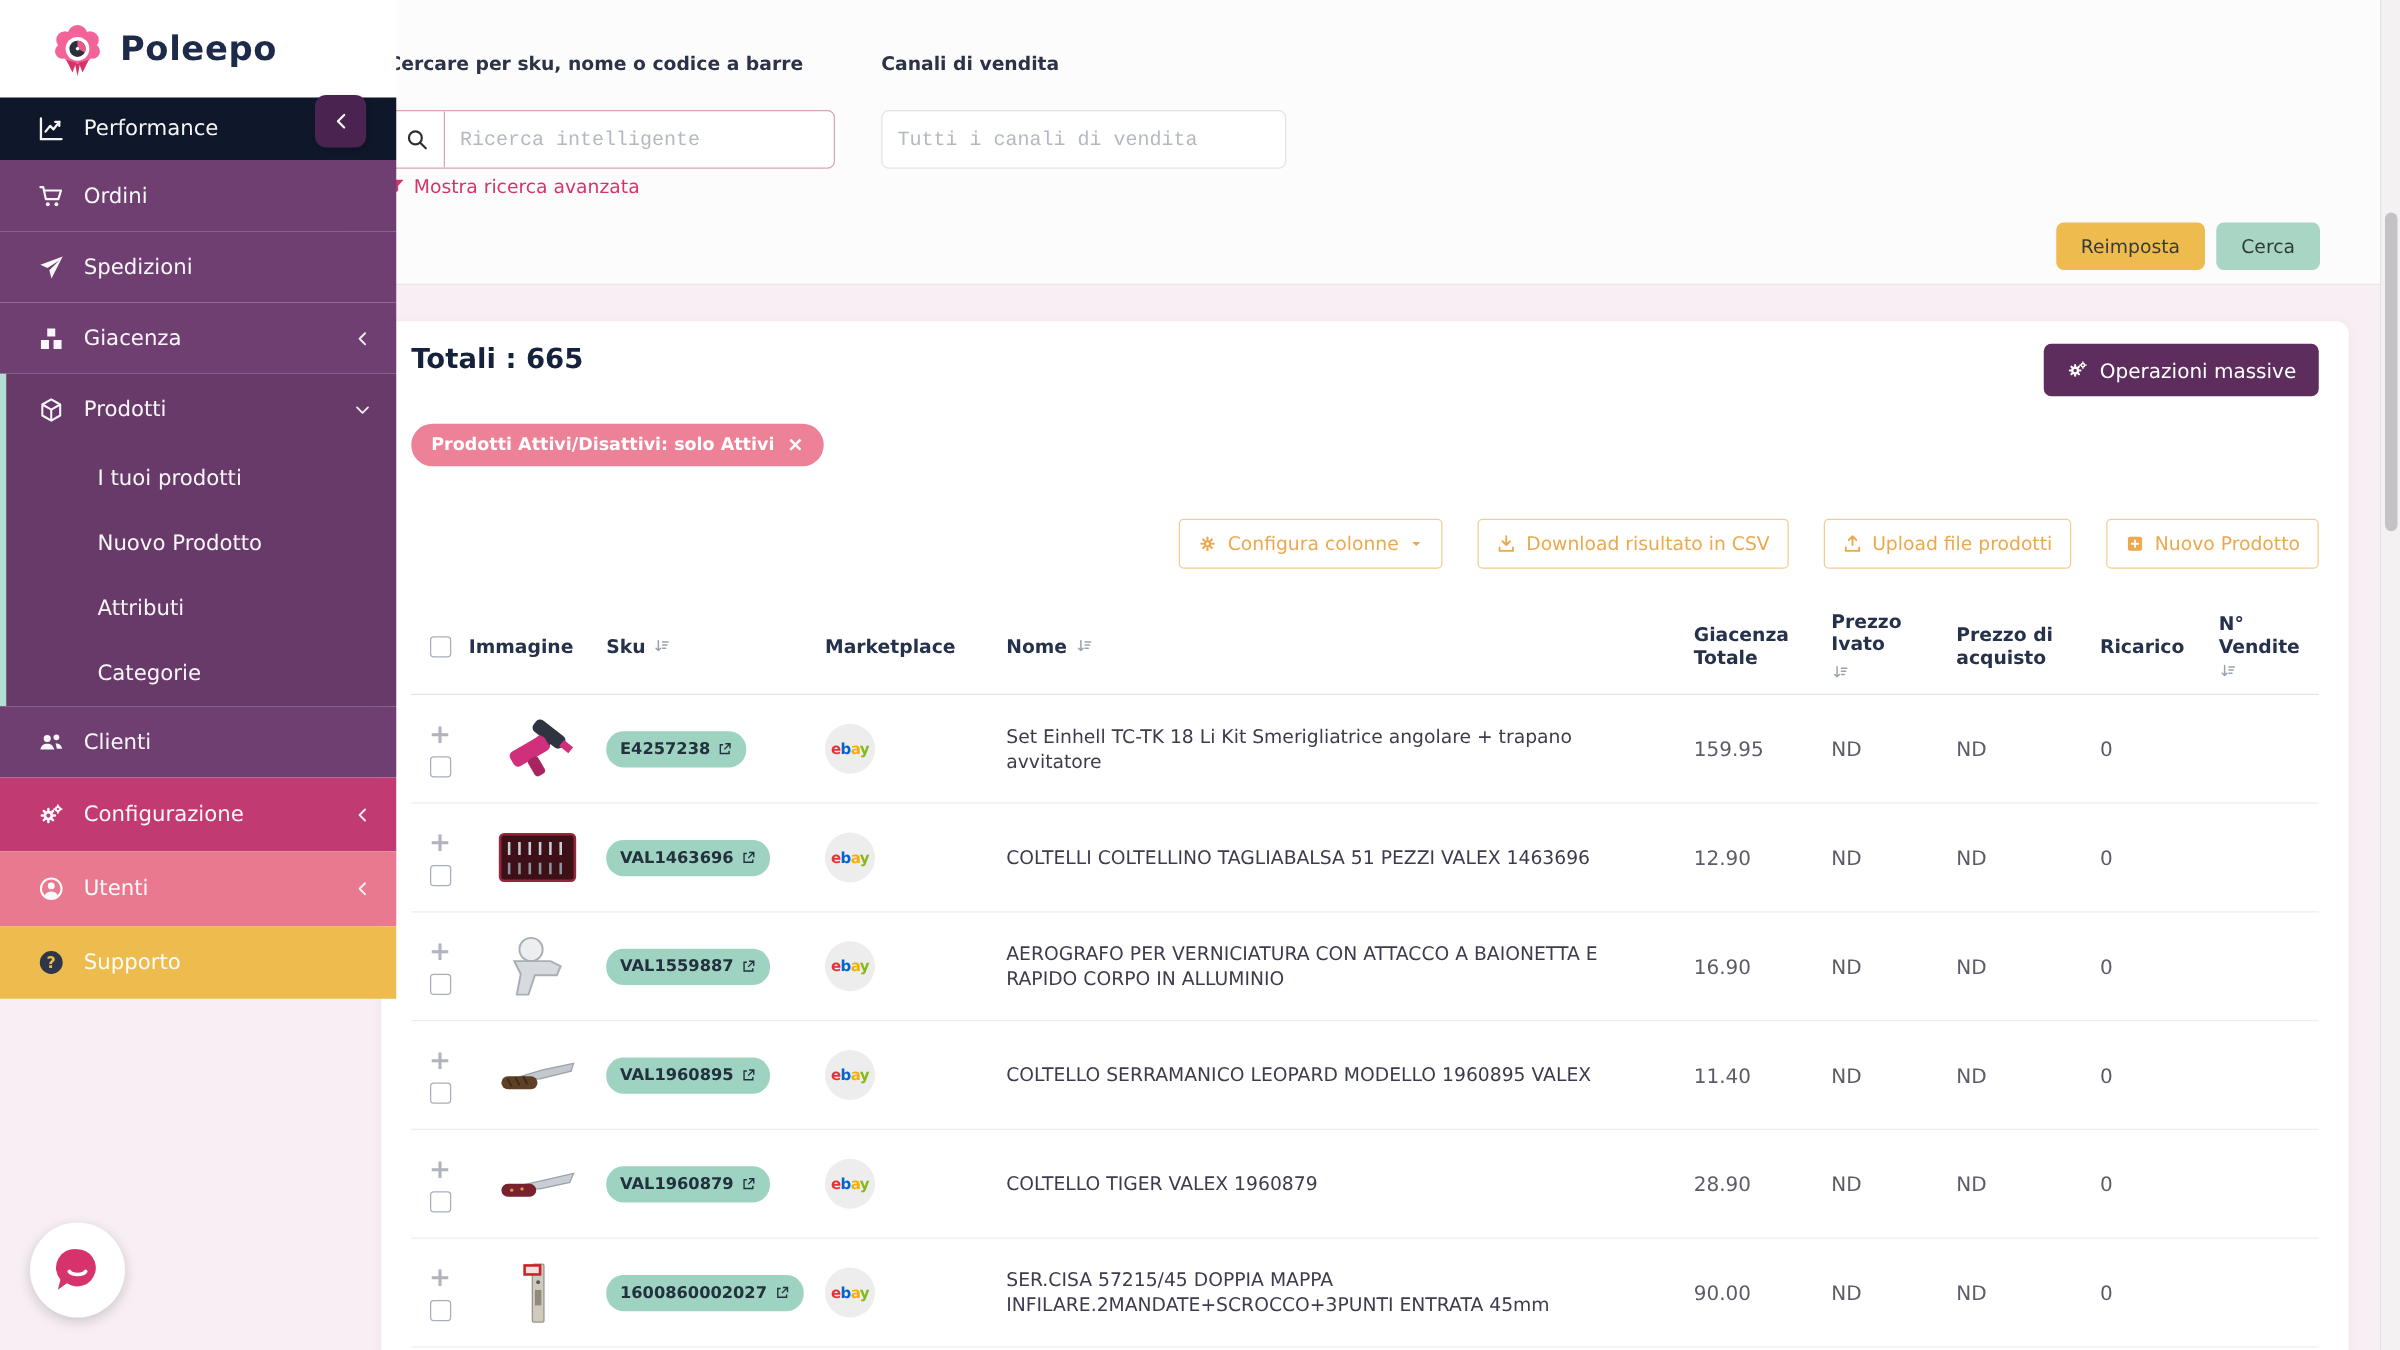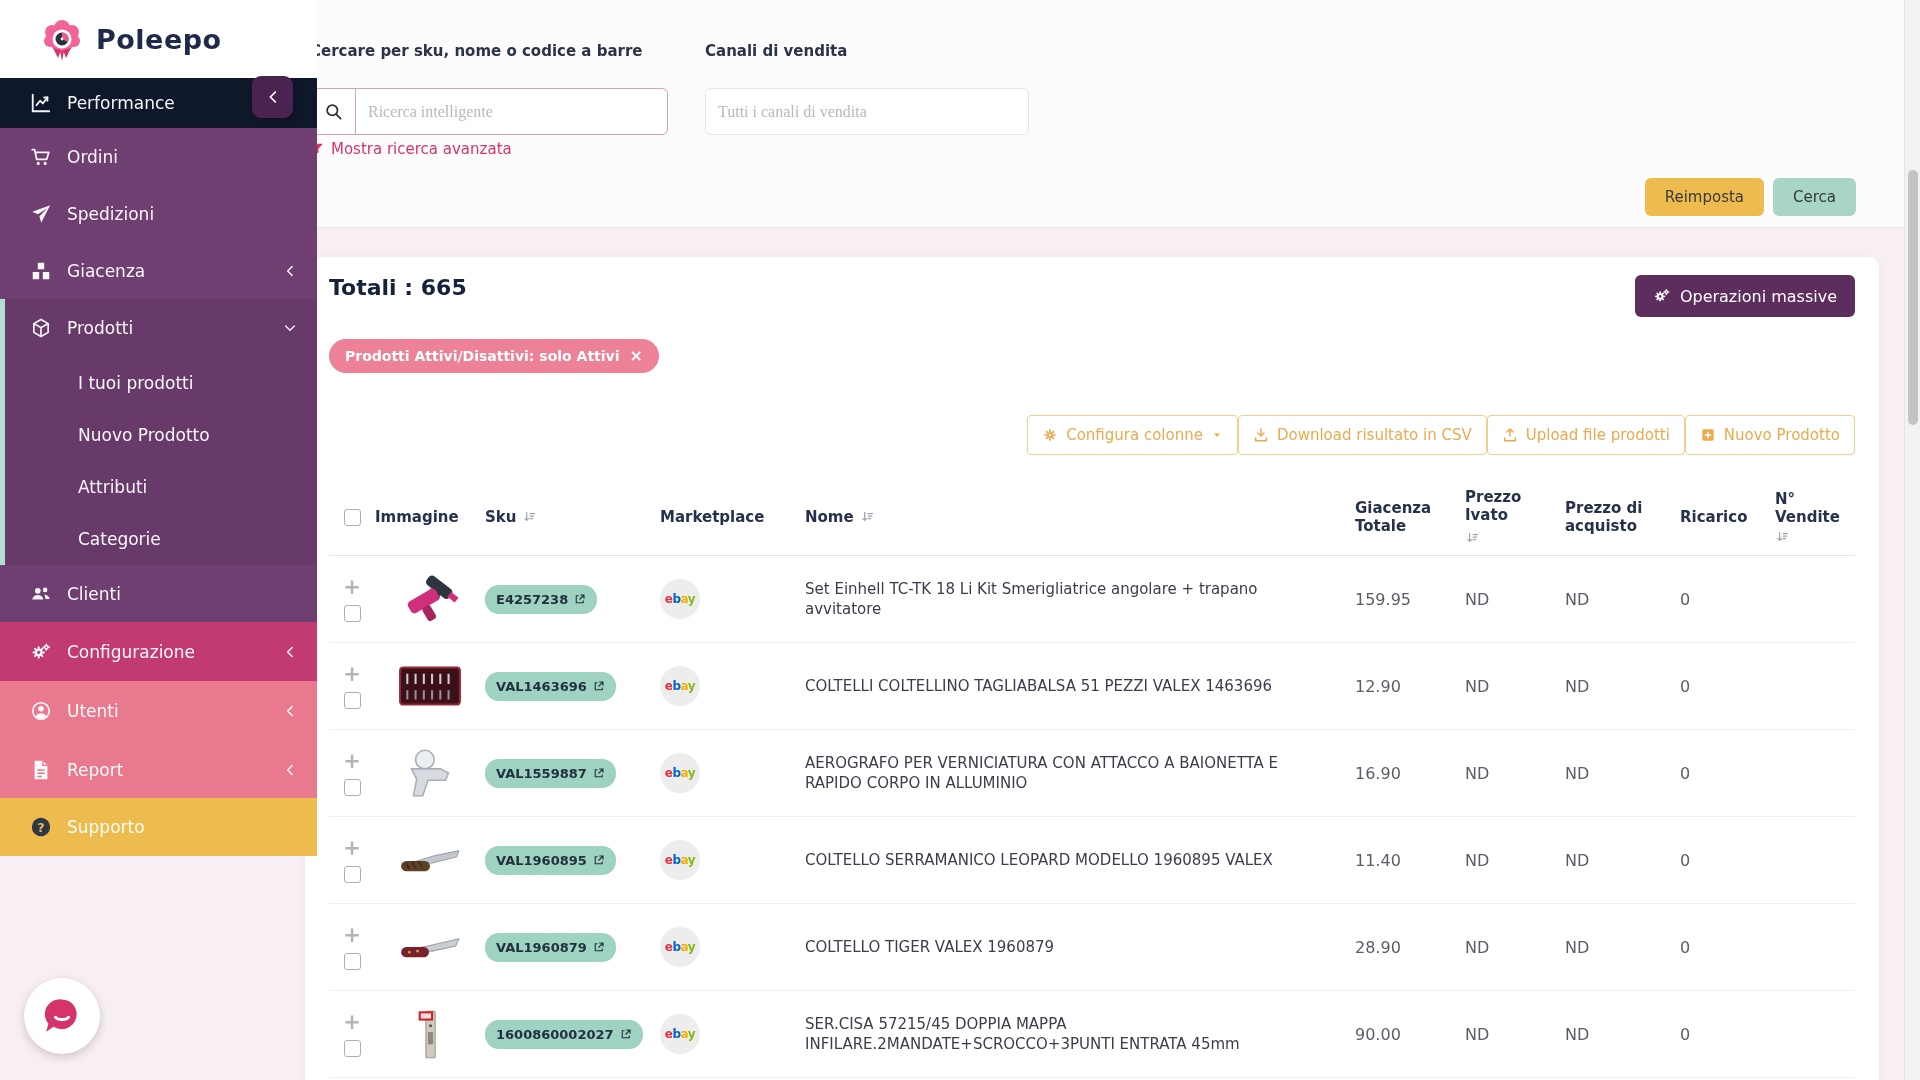--- a/index.html
+++ b/index.html
@@ -40,21 +40,21 @@
   
   .topbar{position:absolute;left:277px;top:0;width:1643px;height:227px;background:#fdfcfd;border-bottom:1px solid #e9e4e8}
   .field{position:absolute;top:42px}
   .flabel{font-size:15px;font-weight:700;color:#2b3347;margin-bottom:28px}
   .fbox{height:45px;border:1px solid #e2e3e9;border-radius:6px;background:#fff;display:flex;align-items:center;overflow:hidden}
   .fbox.pink{border-color:#d9a3b3}
   .ficon{width:44px;height:100%;display:flex;align-items:center;justify-content:center;border-right:1px solid inherit;color:#2e2e2e}
   .fbox.pink .ficon{border-right:1px solid #d9a3b3}
   .fbox.gray .ficon{border-right:1px solid #e2e3e9}
   .ficon svg{width:19px;height:19px}
-  .fbox input{border:0;outline:0;flex:1;height:100%;padding:0 12px;font-size:16px;font-family:Liberation Serif, serif;color:#333;background:transparent}
+  .fbox input{border:0;outline:0;flex:1;height:100%;padding:0 12px;font-size:16px;font-family:Liberation Mono, monospace;color:#333;background:transparent}
   .fbox input::placeholder{color:#b4b8c1}
   .fvalue{padding:0 14px;font-size:16px;color:#555}
   .f-search{left:33px;width:358px}
   .f-channels{left:428px;width:324px}
   .f-date{left:831px;width:474px}
   .adv-link{position:absolute;left:33px;top:140px;display:flex;align-items:center;gap:7px;color:#d6336c;font-size:15px;cursor:pointer}
   .adv-link svg{width:14px;height:14px}
   .topbar-actions{position:absolute;right:64px;top:178px;display:flex;gap:9px}
   .btn{border:0;border-radius:6px;font-size:15px;font-family:inherit;cursor:pointer;padding:0 20px;height:38px;display:flex;align-items:center}
   .btn-reset{background:#eebc4e;color:#3a3a3a}
@@ -64,21 +64,21 @@
   .card{position:absolute;left:305px;top:257px;width:1574px;height:900px;background:#fff;border-radius:10px;
     box-shadow:0 2px 8px rgba(120,80,110,.08);padding:0 24px;box-sizing:border-box}
   .card-head{display:flex;align-items:flex-start;justify-content:space-between;padding-top:18px}
   .totals{font-size:22px;font-weight:800;color:#15223c}
   .btn-bulk{background:#5d2d5e;color:#fff;font-size:16px;height:42px;border-radius:6px;display:flex;align-items:center;gap:9px;padding:0 18px;border:0;cursor:pointer;font-family:inherit}
   .btn-bulk svg{width:18px;height:18px}
   .chip-row{margin-top:22px}
   .chip{display:inline-flex;align-items:center;gap:10px;background:#ec8197;color:#fff;font-size:14px;font-weight:700;
     border-radius:18px;padding:9px 16px;cursor:pointer}
   .chip .x{font-size:16px;font-weight:700;line-height:1;cursor:pointer}
-  .actions-row{margin-top:42px;display:flex;justify-content:flex-end;gap:0}
+  .actions-row{margin-top:42px;display:flex;justify-content:flex-end;gap:28px}
   .btn-outline{background:#fff;border:1px solid #f2cd90;color:#eba94d;border-radius:4px;font-size:15px;height:40px;
     display:flex;align-items:center;gap:8px;padding:0 14px;cursor:pointer;font-family:inherit}
   .btn-outline svg{width:16px;height:16px}
   .caret{width:12px !important;height:12px !important}
 
   
   .tgrid{display:grid;grid-template-columns:46px 110px 175px 145px 1fr 110px 100px 115px 95px 80px;align-items:center}
   .thead{margin-top:24px;min-height:76px;border-bottom:1px solid #e3e3e8}
   .th{font-size:15px;font-weight:700;color:#26324b;display:flex;align-items:center;flex-wrap:wrap;gap:6px;padding-right:8px}
   .th .sort{width:15px;height:16px;color:#9aa3ad;flex:0 0 15px}
@@ -304,29 +304,20 @@
   </div>
   <div class="mi mi-utenti">
     <svg class="ic">
         <use href="#i-user-circle"></use>
       </svg>
     <span>Utenti</span>
     <svg class="chev">
         <use href="#i-chevron"></use>
       </svg>
   </div>
-  <div class="mi mi-report">
-    <svg class="ic">
-        <use href="#i-doc"></use>
-      </svg>
-    <span>Report</span>
-    <svg class="chev">
-        <use href="#i-chevron"></use>
-      </svg>
-  </div>
   <div class="mi mi-supporto">
     <svg class="ic">
         <use href="#i-question"></use>
       </svg>
     <span>Supporto</span>
   </div>
 </nav>
 
 <div class="collapse-btn">
   <svg>

